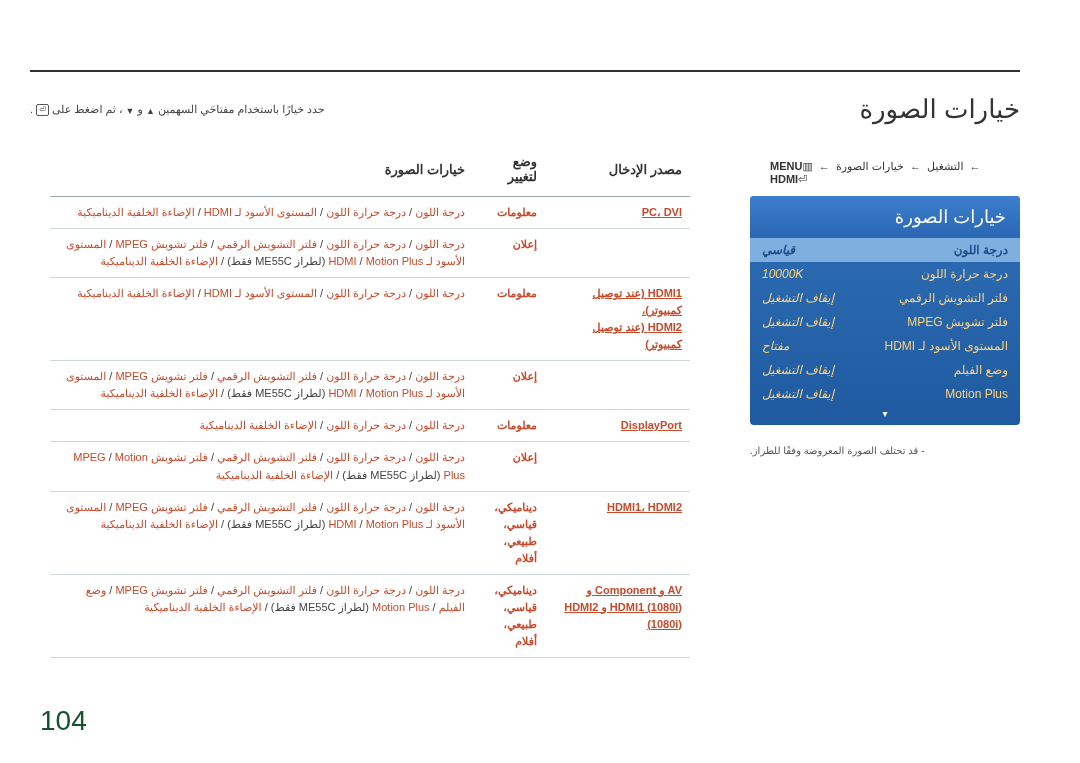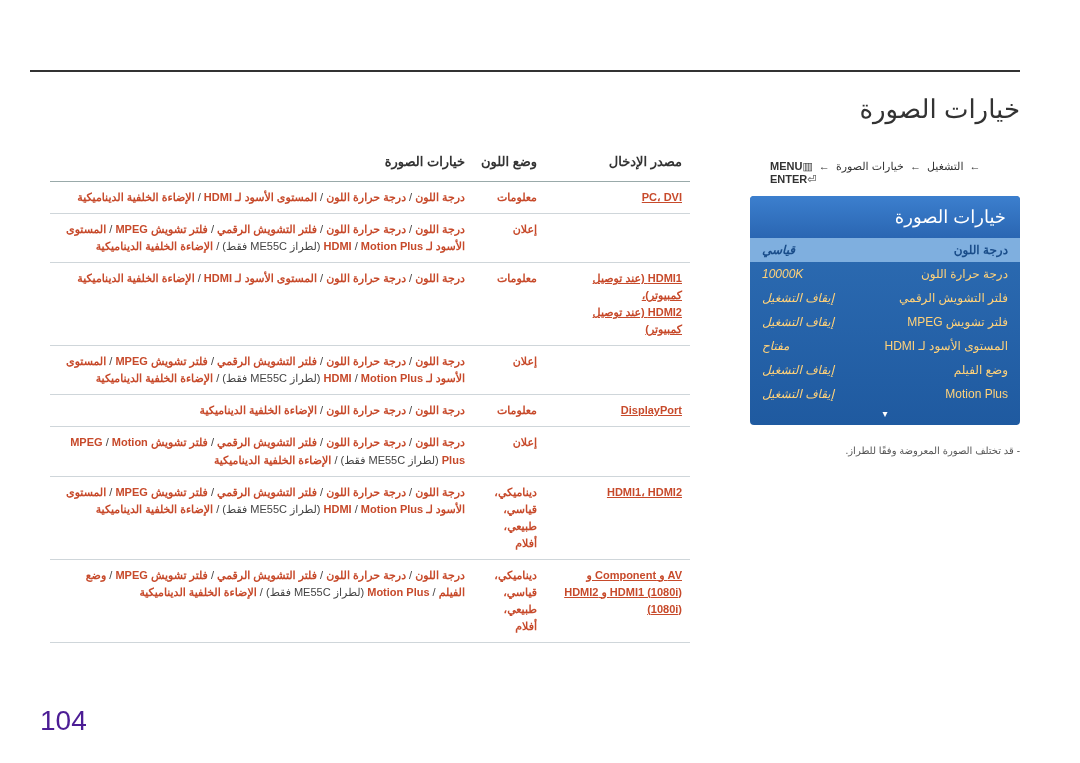--- a/index.html
+++ b/index.html
@@ -67,21 +67,21 @@
     display: flex;
     justify-content: center;
     color: #fff;
     font-size: 10px;
     padding-top: 2px;
   }
 
   .footnote {
     font-size: 10px;
     color: #555;
-    text-align: right;
+    text-align: left;
     margin-top: 20px;
   }
 
   
   .page-title {
     position: absolute;
     top: 94px;
     right: 60px;
     font-size: 26px;
     color: #333;
@@ -135,51 +135,60 @@
   table.options td {
     padding: 7px 8px;
     vertical-align: top;
     border-bottom: 1px solid #cfd6da;
     text-align: right;
     line-height: 1.55;
   }
   table.options td.src { color: #c74a2b; font-weight: 600; width: 145px; text-decoration: underline; }
   table.options td.mode { color: #c74a2b; font-weight: 700; width: 72px; }
   table.options td.opts { color: #444; }
-  table.options td.opts .hl { color: #c74a2b; font-weight: 700; }
+  table.options td.opts .hl { color: #c74a2b; font-weight: 400; }
 
   .page-num {
     position: absolute;
     left: 40px;
     bottom: 26px;
     font-size: 28px;
-    color: #4c1d95;
+    color: #14532d;
     font-weight: 300;
     direction: ltr;
   }
 </style>
 </head>
 <body>
 
 <div class="topbar" style="position:absolute; top:70px; right:60px;"></div>
 
 <div class="page-title">خيارات الصورة</div>
 
 <div class="nav-instr">
+  <div>
+    <span>حدد خيارًا باستخدام مفتاحَي السهمين </span>
+    <span class="sym tri-up"></span>
+    <span> و </span>
+    <span class="sym tri-down"></span>
+    <span>، ثم اضغط على </span>
+    <span class="enter-sym">⏎</span>
+    <span>.</span>
+  </div>
 </div>
 
 <div class="right-col">
   <div class="breadcrumb">
     <b>MENU</b><span>▥</span>
     <span class="arrow">←</span>
     <span>التشغيل</span>
     <span class="arrow">←</span>
     <span>خيارات الصورة</span>
     <span class="arrow">←</span>
-    <b>ENTER</b><span class="enter-sym">⏎</span>
+    <b>HDMI</b><span class="enter-sym">⏎</span>
   </div>
 
   <div class="menu-panel">
     <div class="menu-title">خيارات الصورة</div>
     <div id="menu-rows">
         <div class="menu-row highlight">
           <span class="label">درجة اللون</span>
           <span class="value">قياسي</span>
         </div>
         <div class="menu-row">
@@ -210,21 +219,21 @@
     <div class="menu-arrow">▾</div>
   </div>
 
   <div class="footnote">- قد تختلف الصورة المعروضة وفقًا للطراز.</div>
 </div>
 
 <table class="options">
   <thead>
     <tr>
       <th>مصدر الإدخال</th>
-      <th>وضع اللون</th>
+      <th>وضع لتغيير</th>
       <th>خيارات الصورة</th>
     </tr>
   </thead>
   <tbody id="tbody">
       <tr>
         <td class="src">PC، DVI</td>
         <td class="mode">معلومات</td>
         <td class="opts"><span class="hl">درجة اللون</span> / <span class="hl">درجة حرارة اللون</span> / <span class="hl">المستوى الأسود لـ HDMI</span> / <span class="hl">الإضاءة الخلفية الديناميكية</span></td>
       </tr>
       <tr>

